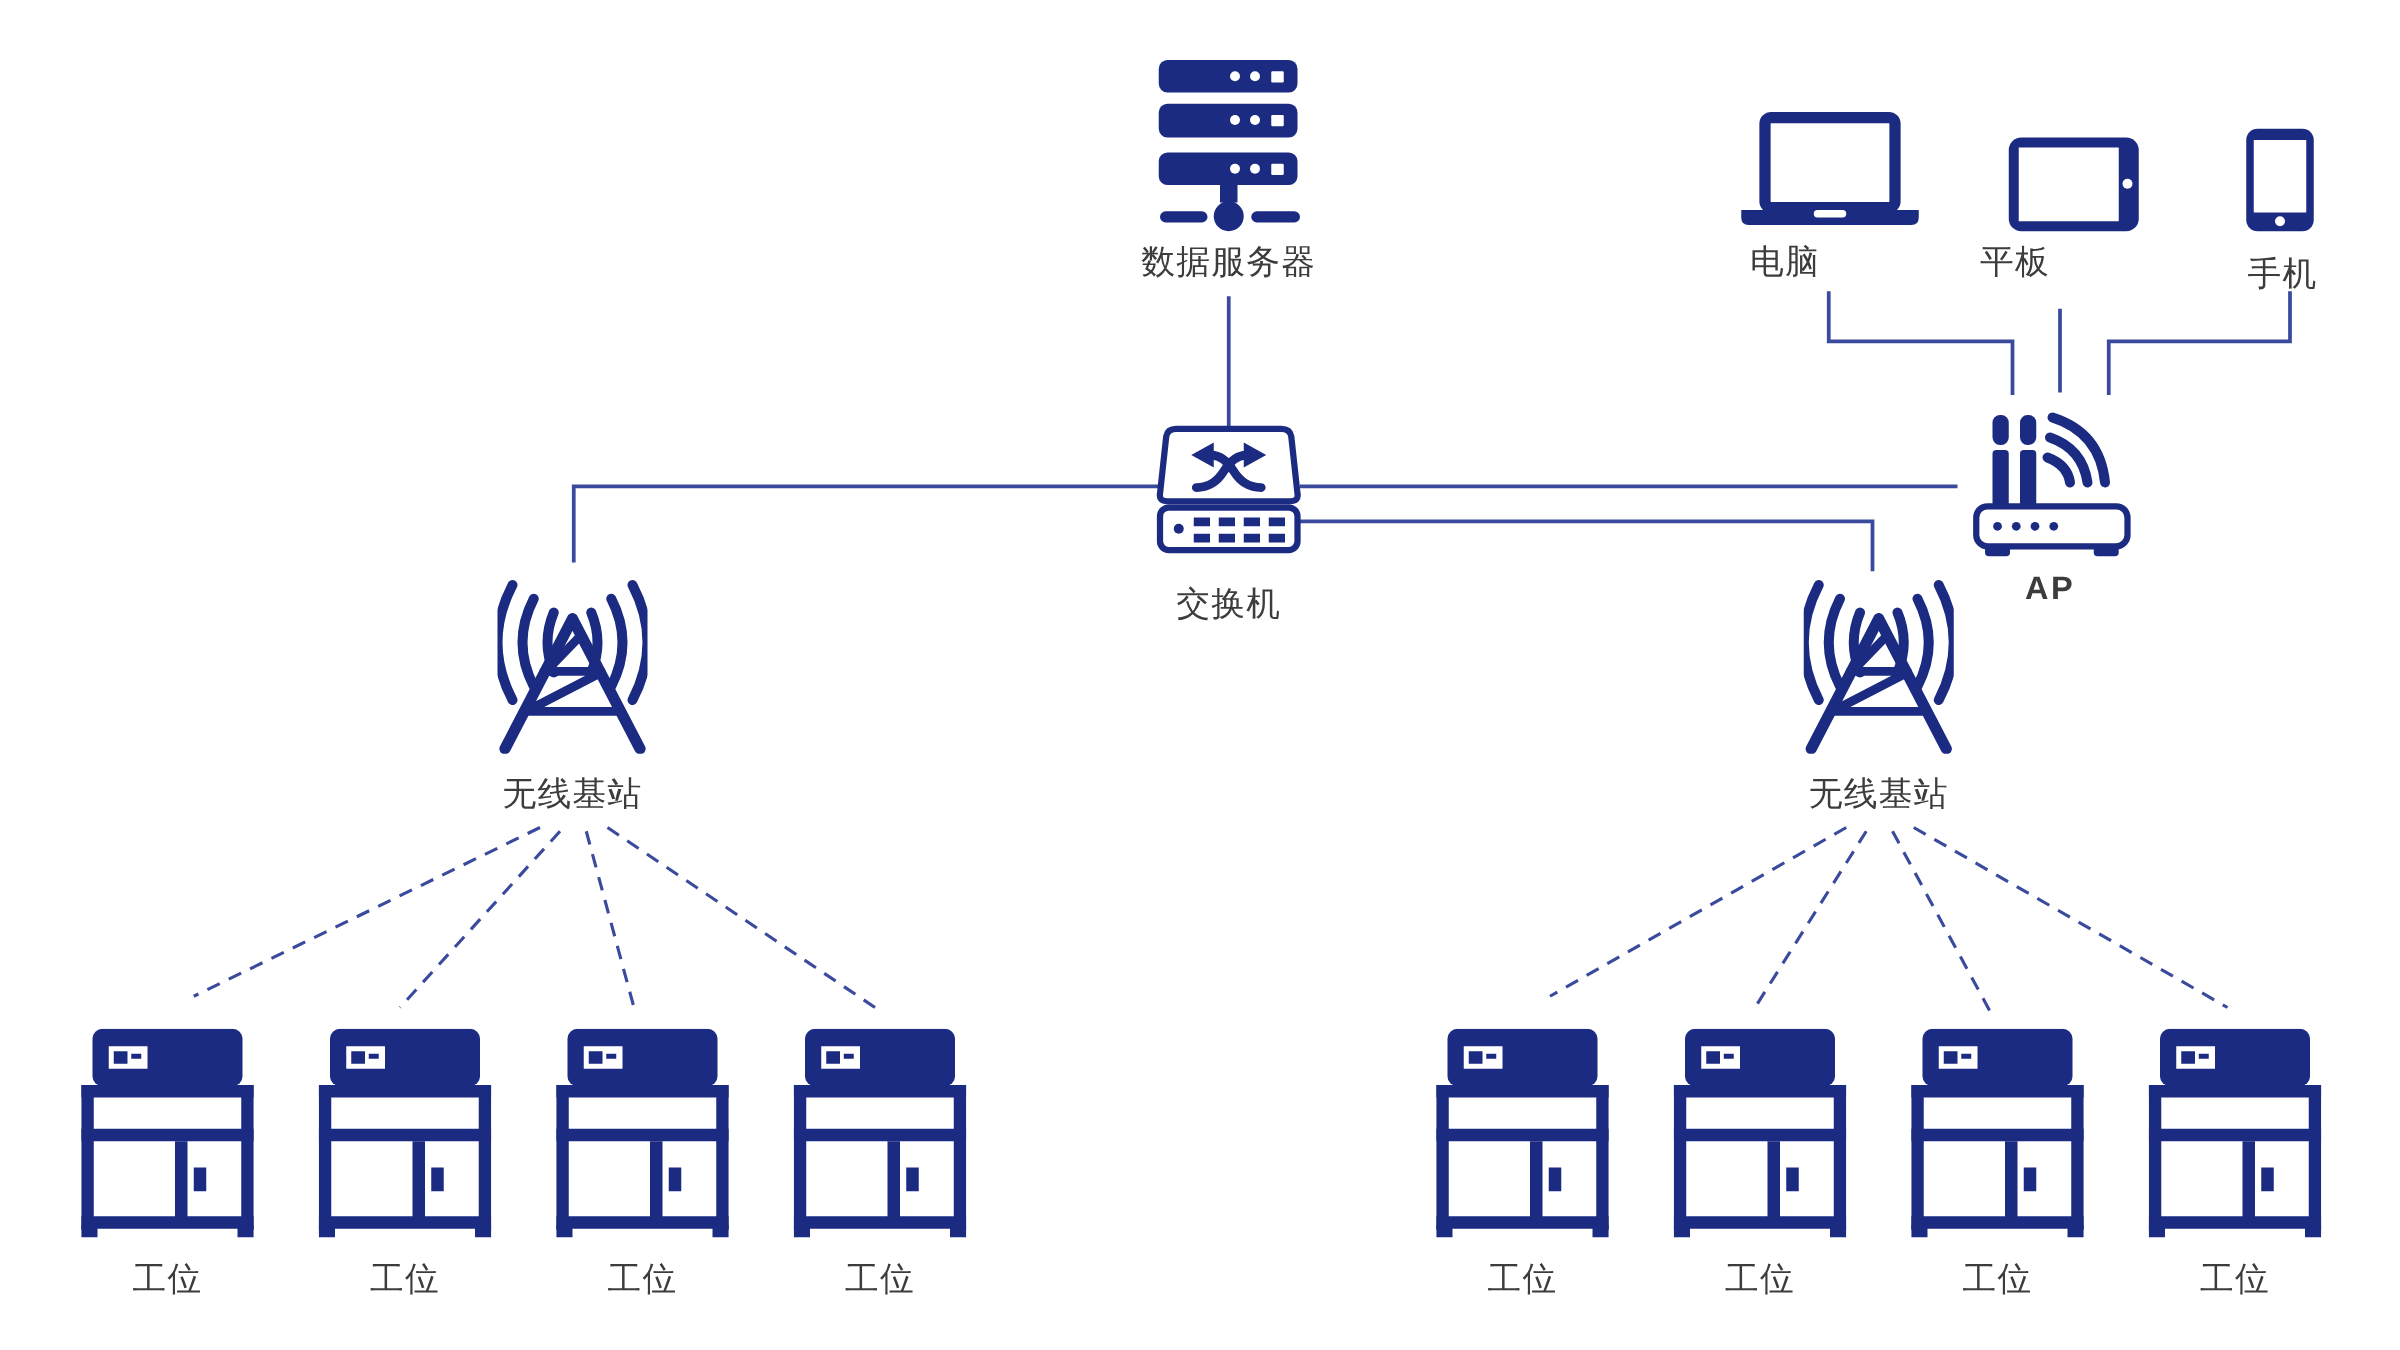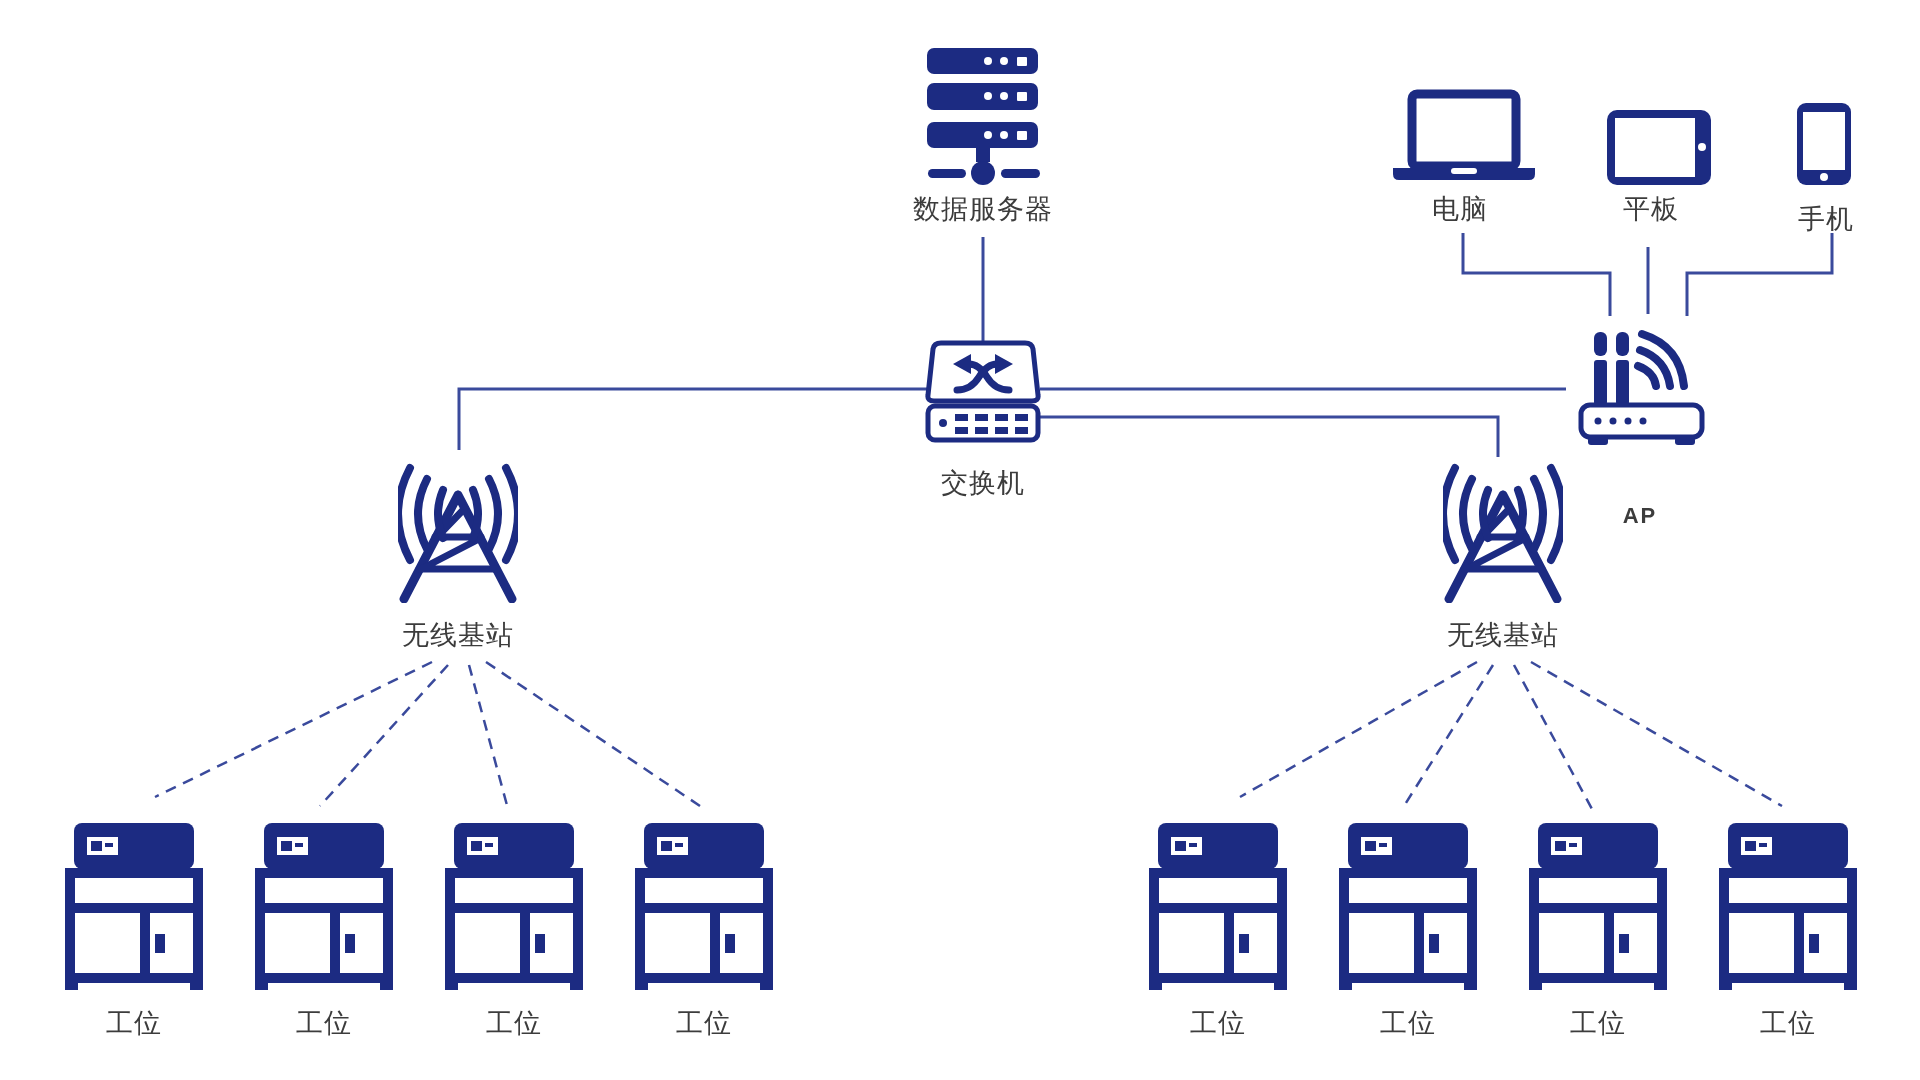--- a/index.html
+++ b/index.html
@@ -4,21 +4,21 @@
 <style>
   :root{
     --icon:#1c2b82; --line:#3a4a9c; --text:#3c3c3c; --background:#ffffff;
   }
   html,body{margin:0;padding:0;background:var(--background);}
   .canvas{position:relative;width:1920px;height:1080px;background:var(--background);
           font-family:"Liberation Sans","DejaVu Sans",sans-serif;overflow:hidden;}
   .abs{position:absolute;}
   .lbl{position:absolute;transform:translateX(-50%);font-size:27px;line-height:30px;
        color:var(--text);font-weight:500;white-space:nowrap;letter-spacing:1px;text-align:right;}
-  .lbl-ap{font-size:22px;letter-spacing:2px;font-weight:600;margin-top:46px;}
+  .lbl-ap{font-size:26px;letter-spacing:2px;font-weight:600;}
   
   .f{fill:var(--icon);}                        
   .w{fill:var(--background);}                  
   .s{fill:none;stroke:var(--icon);}            
   .ws{fill:var(--background);stroke:var(--icon);} 
   .ln{fill:none;stroke:var(--line);stroke-width:3;}
   .ln-d{fill:none;stroke:var(--line);stroke-width:2.5;stroke-dasharray:11 8;}
   svg{display:block;overflow:visible;}
   .hidden-defs{position:absolute;width:0;height:0;}
 </style>
@@ -110,28 +110,28 @@
     <rect class="f" x="70" y="87" width="13" height="7"></rect>
       <rect class="f" x="90" y="87" width="13" height="7"></rect>
   </svg>
   <div class="lbl" style="left:983px;top:468px">交换机</div>
 
   <svg class="abs" style="left:1391px;top:88px" width="146" height="96" viewBox="0 0 146 96">
     <rect class="ws" style="stroke-width:9" x="21" y="6" width="104" height="72" rx="5"></rect>
     <path class="f" d="M2,80 L144,80 L144,86 Q144,92 138,92 L8,92 Q2,92 2,86 Z"></path>
     <rect class="w" x="60" y="80" width="26" height="6" rx="3"></rect>
   </svg>
-  <div class="lbl" style="left:1460px;top:194px">电脑</div>
+  <div class="lbl" style="left:1428px;top:194px">电脑</div>
 
   <svg class="abs" style="left:1605px;top:108px" width="110" height="79" viewBox="0 0 110 79">
     <rect class="f" x="2" y="2" width="104" height="75" rx="10"></rect>
     <rect class="w" x="10" y="10" width="80" height="59"></rect>
     <circle class="w" cx="97" cy="39" r="4"></circle>
   </svg>
-  <div class="lbl" style="left:1651px;top:194px">平板</div>
+  <div class="lbl" style="left:1612px;top:194px">平板</div>
 
   <svg class="abs" style="left:1795px;top:101px" width="60" height="86" viewBox="0 0 60 86">
     <rect class="f" x="2" y="2" width="54" height="82" rx="9"></rect>
     <rect class="w" x="8" y="11" width="42" height="58"></rect>
     <circle class="w" cx="29" cy="76" r="4"></circle>
   </svg>
   <div class="lbl" style="left:1826px;top:204px">手机</div>
 
   <svg class="abs" style="left:1578px;top:328px" width="130" height="120" viewBox="0 0 130 120">
     <rect class="f" x="16" y="4" width="13" height="24" rx="6"></rect>

